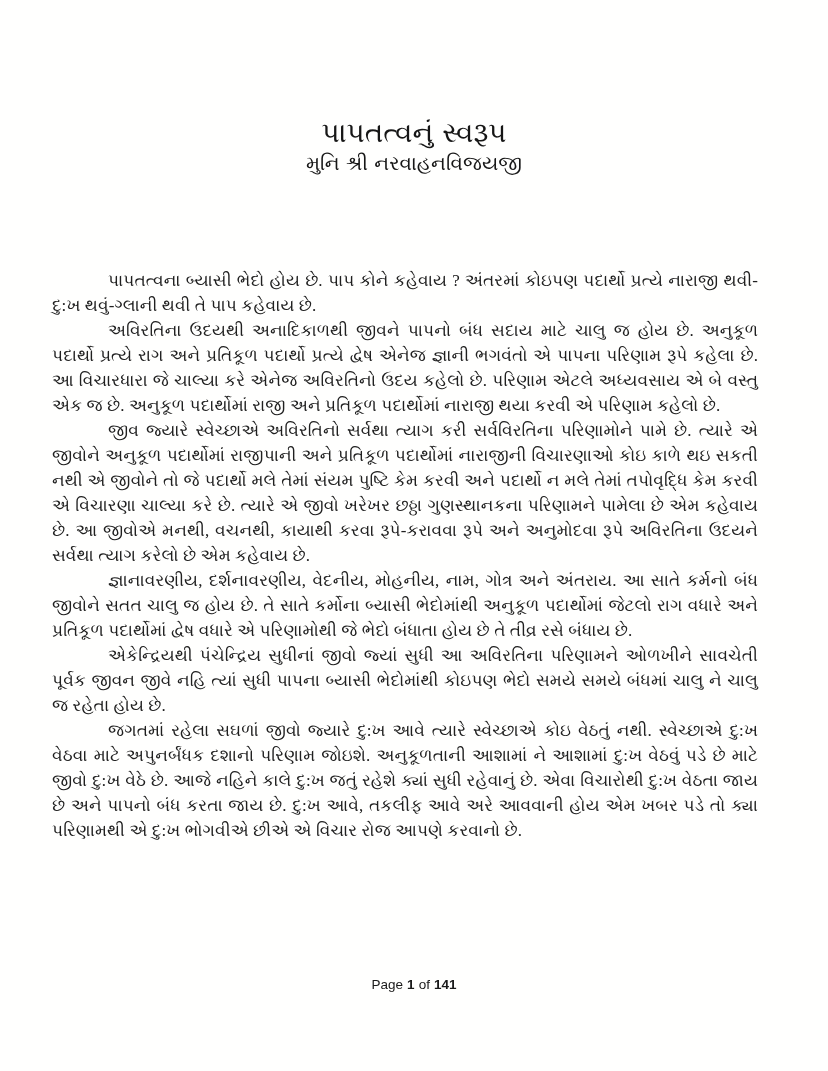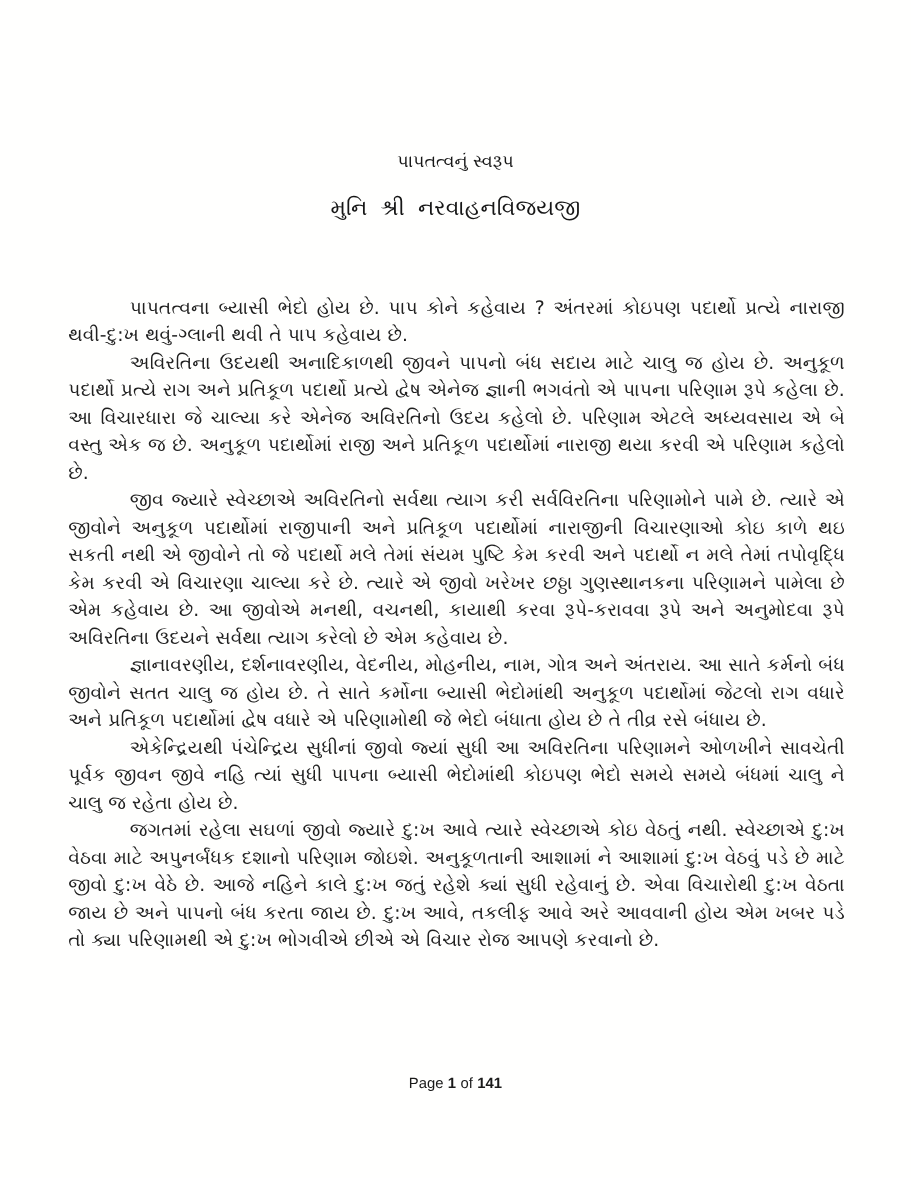--- a/index.html
+++ b/index.html
@@ -18,39 +18,39 @@
     box-sizing: border-box;
   }
   .title-block {
     position: absolute;
     top: 118px;
     left: 0;
     right: 0;
     text-align: center;
   }
   .doc-title {
-    font-size: 16px;
+    font-size: 28px;
     line-height: 30px;
     font-weight: 500;
-    margin: 14px;
+    margin: 0;
     color: #161616;
   }
   .doc-subtitle {
     font-size: 20px;
     line-height: 30px;
     font-weight: 500;
     margin: 0;
     color: #161616;
-    font-family: Liberation Mono, monospace;
   }
   .body-block {
     position: absolute;
     top: 268px;
-    left: 62px;
+    left: 52px;
     width: 706px;
+    font-family: Liberation Serif, serif;
   }
   .body-block p {
     margin: 0;
     font-size: 17px;
     line-height: 25px;
     text-align: justify;
     text-indent: 56px;
     color: #202020;
     letter-spacing: 0.1px;
   }

